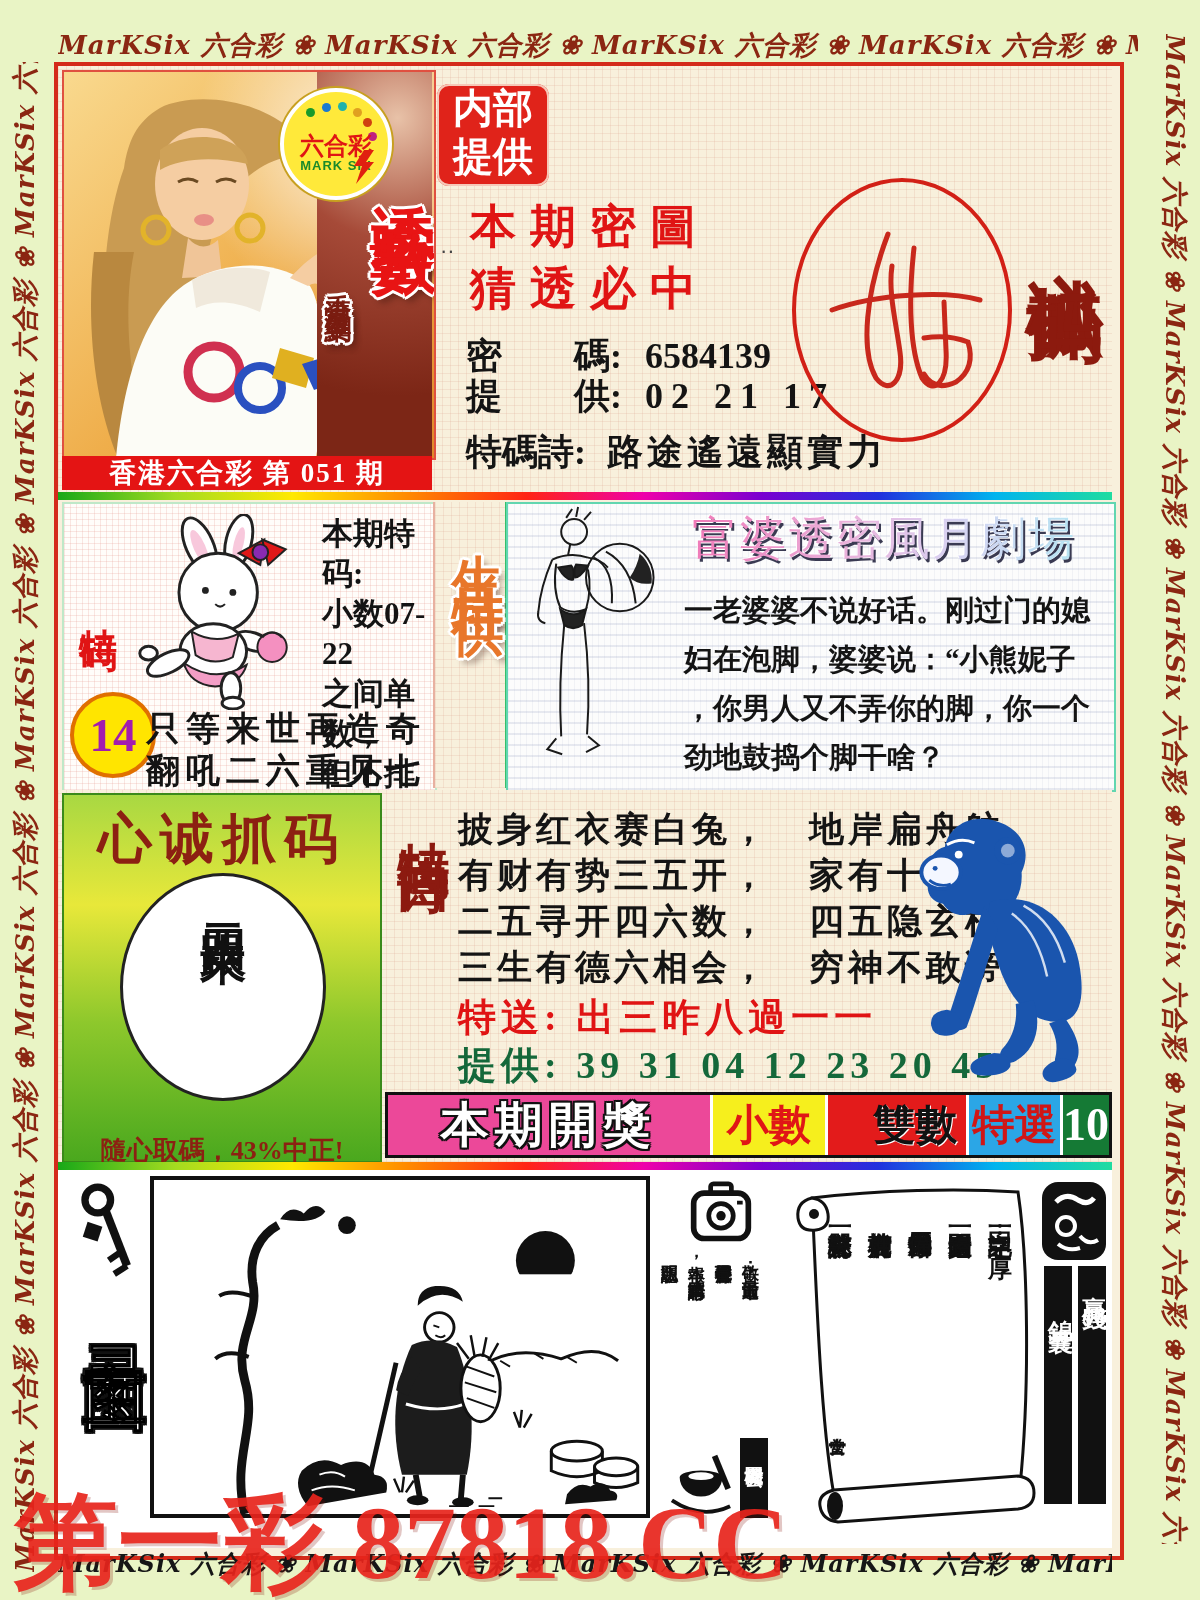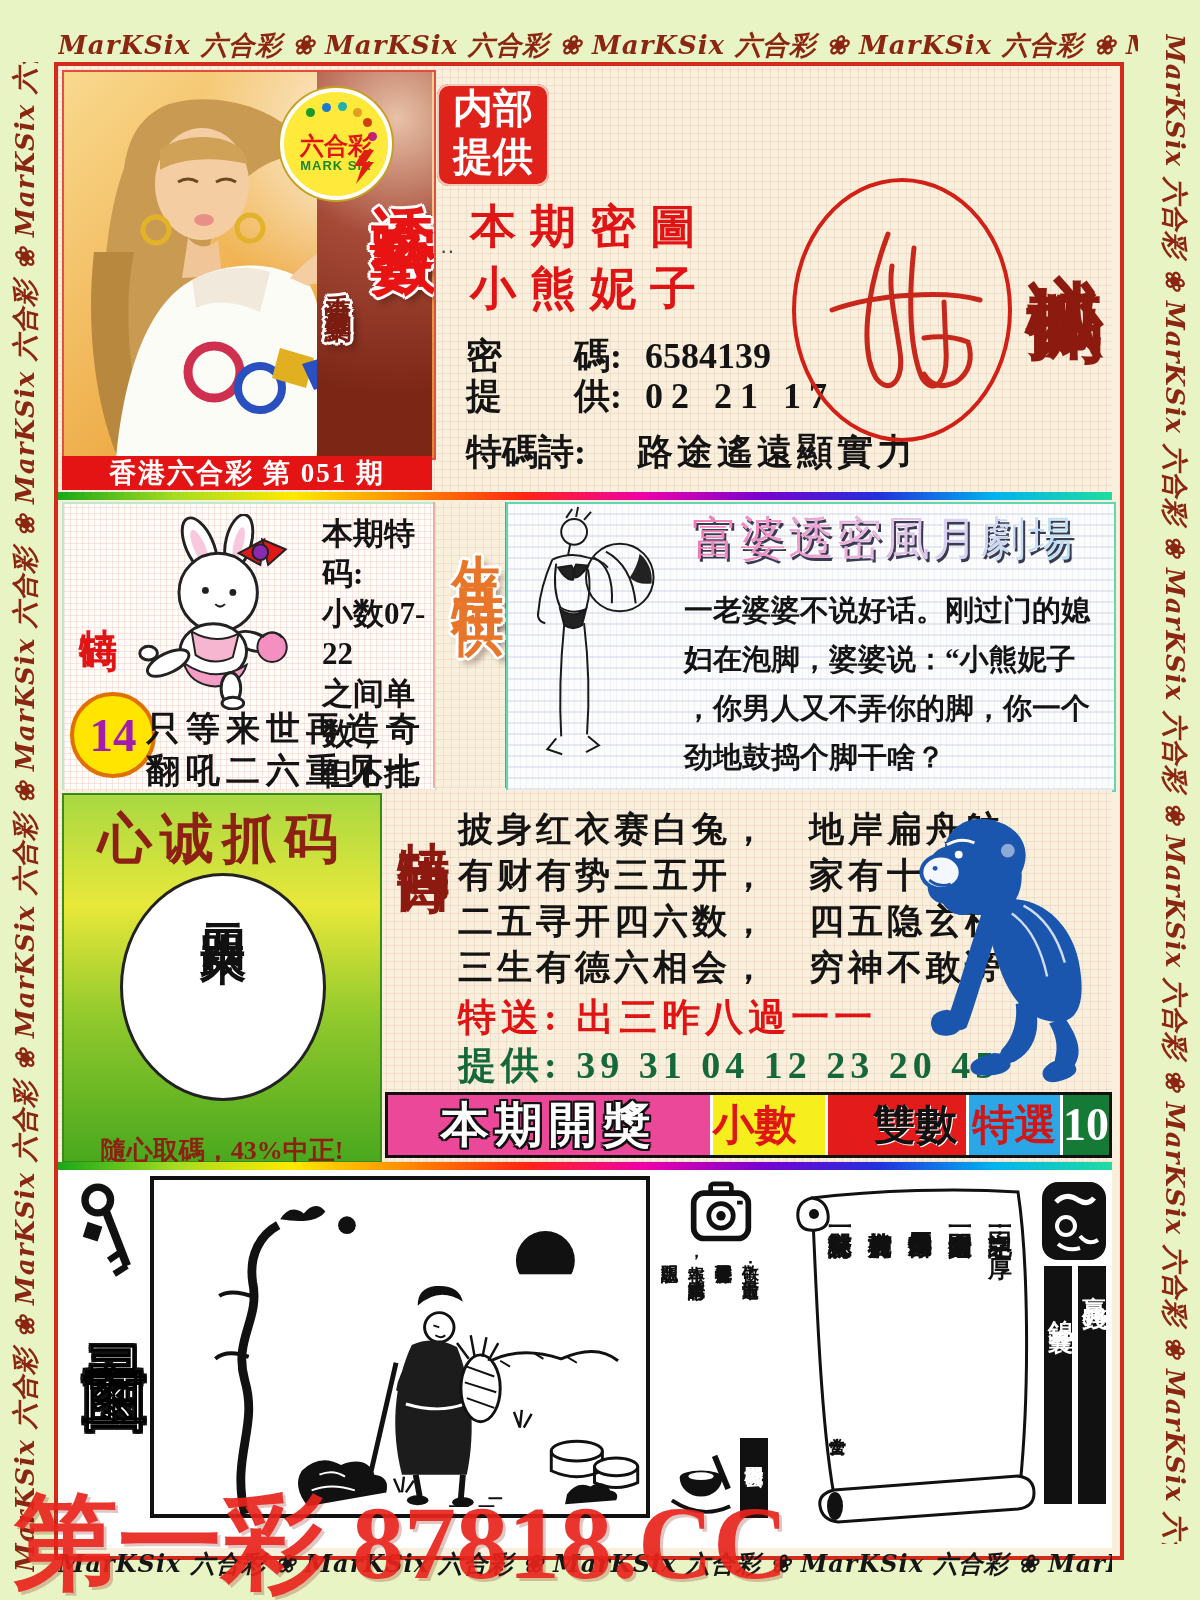--- a/index.html
+++ b/index.html
@@ -87,32 +87,32 @@
 <div class="abs serif" style="left:62px;top:456px;width:370px;height:34px;background:#e41414;color:#fff;font-size:27px;font-weight:bold;text-align:center;line-height:34px;letter-spacing:2px;">
   <span>香港六合彩 第 051 期</span>
 </div>
 
 <div class="abs" style="left:437px;top:84px;width:112px;height:102px;background:#e0231a;border-radius:12px;box-shadow:0 0 0 2px #f6c8b8 inset;text-align:center;">
   <div class="serif" style="font-size:40px;font-weight:bold;color:#fff;line-height:50px;">内部</div>
   <div class="serif" style="font-size:40px;font-weight:bold;color:#fff;line-height:46px;">提供</div>
 </div>
 <div class="abs" style="left:440px;top:238px;font-size:22px;color:#444;">··</div>
 <div class="abs serif" style="left:470px;top:196px;font-size:46px;font-weight:bold;color:#e01414;letter-spacing:14px;">本期密圖</div>
-<div class="abs serif" style="left:470px;top:258px;font-size:46px;font-weight:bold;color:#e01414;letter-spacing:14px;">小熊妮子</div>
+<div class="abs serif" style="left:470px;top:258px;font-size:46px;font-weight:bold;color:#e01414;letter-spacing:14px;">猜透必中</div>
 <div class="abs kai" style="left:466px;top:316px;font-size:36px;color:#141414;margin-top:16px;">
   <span>密　　碼:</span>
   <span style="margin-left:14px;">6584139</span>
 </div>
 <div class="abs kai" style="left:466px;top:372px;font-size:36px;color:#141414;">
   <span>提　　供:</span>
   <span style="margin-left:14px;letter-spacing:8px;">02 21 17</span>
 </div>
 <div class="abs kai" style="left:466px;top:428px;font-size:36px;color:#141414;">
   <span>特碼詩:</span>
-  <span style="margin-left:42px;letter-spacing:4px;">路途遙遠顯實力</span>
+  <span style="margin-left:12px;letter-spacing:4px;">路途遙遠顯實力</span>
 </div>
 
 <div class="abs" style="left:792px;top:178px;width:212px;height:256px;border:4px solid #d22016;border-radius:50%;">
   <span>
   <svg width="212" height="256" viewBox="0 0 212 256">
     <g stroke="#c8281c" stroke-width="5" fill="none" stroke-linecap="round">
       <path d="M92,52 C70,110 64,168 80,196 C94,214 108,198 104,170 C100,140 92,110 96,84"></path>
       <path d="M118,66 C112,120 114,168 126,196 C138,214 152,200 150,168 L148,120"></path>
       <path d="M36,128 C80,112 150,108 184,118"></path>
       <path d="M128,156 q24,-4 44,4 q8,26 -12,40 q-22,10 -32,-8"></path>
@@ -231,21 +231,21 @@
     <path d="M44,74 q10,8 22,4" stroke="#1a55ae" stroke-width="3" fill="none"></path>
     <circle cx="74" cy="48" r="4" fill="#fff"></circle>
     <path d="M62,38 q14,-8 28,-2" stroke="#fff" stroke-width="3" fill="none"></path>
     <circle cx="124" cy="44" r="7" fill="#fff" opacity=".5"></circle>
     <path d="M140,100 q30,16 42,58 M128,108 q26,18 36,64" stroke="#fff" stroke-width="2.5" fill="none" opacity=".8"></path>
   </svg>
 </span>
 
 <div class="abs" style="left:385px;top:1092px;width:727px;height:66px;background:#fff;border:3px solid #111;display:flex;gap:3px;box-sizing:border-box;z-index:4;">
   <div class="serif outline-b" style="width:340px;background:#ec4899;color:#fff;font-size:48px;font-weight:bold;text-align:center;line-height:60px;letter-spacing:6px;">本期開獎</div>
-  <div class="serif" style="width:119px;background:#f6ef1d;color:#e01616;font-size:42px;font-weight:bold;line-height:60px;">小數</div>
+  <div class="serif" style="width:119px;background:#f6ef1d;color:#e01616;font-size:42px;font-weight:bold;text-align:center;line-height:60px;">小數</div>
   <div class="serif" style="width:108px;background:#e31b1b;color:#111;font-size:42px;font-weight:bold;text-align:center;line-height:60px;text-shadow:1px 1px 0 #fff;padding-left:36px;">雙數</div>
   <div class="serif" style="width:96px;background:#2ba6e6;color:#d01616;font-size:42px;font-weight:bold;text-align:center;line-height:60px;">特選</div>
   <div class="serif" style="flex:1;background:#157a35;color:#fff;font-size:46px;font-weight:bold;text-align:center;line-height:60px;">10</div>
 </div>
 
 <div class="abs rainbow" style="left:58px;top:1162px;width:1054px;"></div>
 
 <div class="abs" style="left:58px;top:1170px;width:1054px;height:378px;background:#fff;"></div>
 
 <span class="abs" style="left:74px;top:1178px;">

